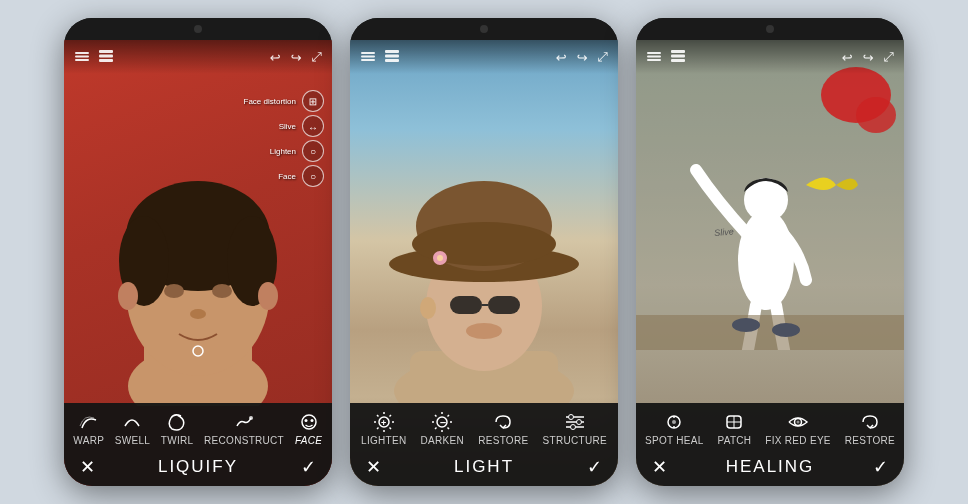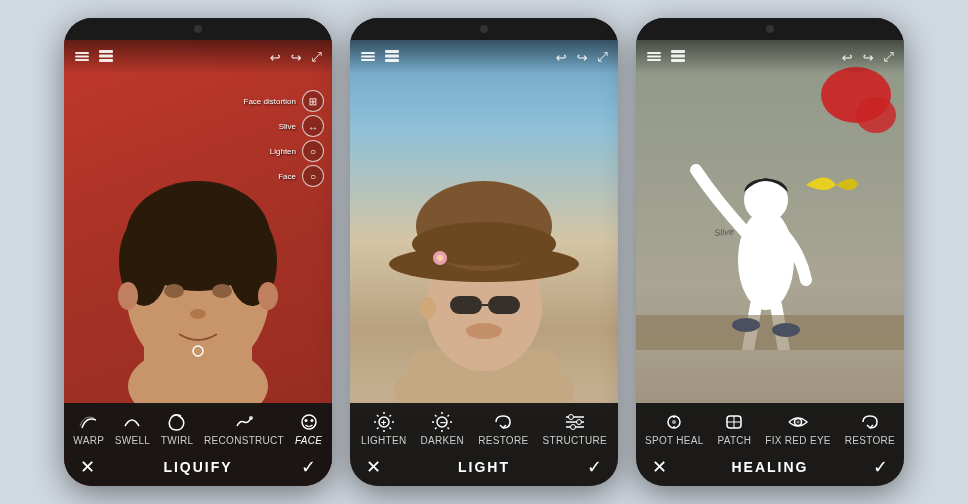--- a/index.html
+++ b/index.html
@@ -138,22 +138,22 @@
       align-items: center;
       padding: 6px 16px 8px;
     }
     .action-icon {
       color: white;
       font-size: 18px;
       cursor: pointer;
     }
     .mode-label {
       color: white;
-      font-size: 14px;
-      font-weight: 700;
+      font-size: 17px;
+      font-weight: 400;
       letter-spacing: 2px;
       text-transform: uppercase;
     }
     .check-icon {
       color: white;
       font-size: 18px;
     }
     
     .side-panel {
       position: absolute;

